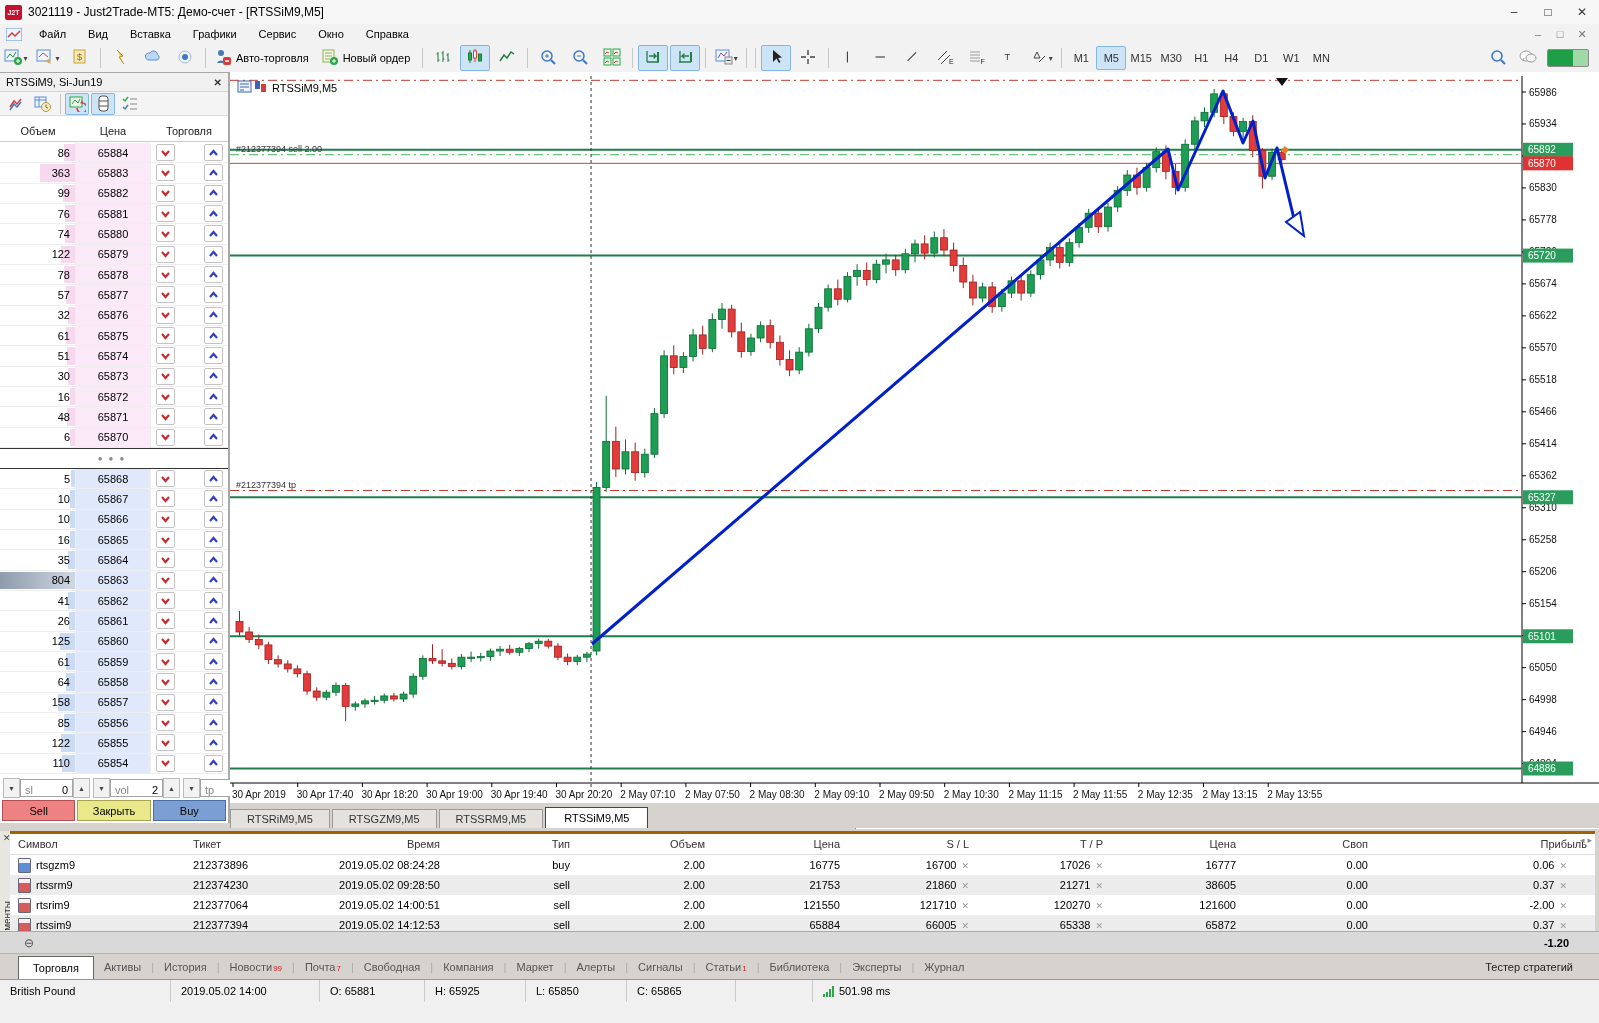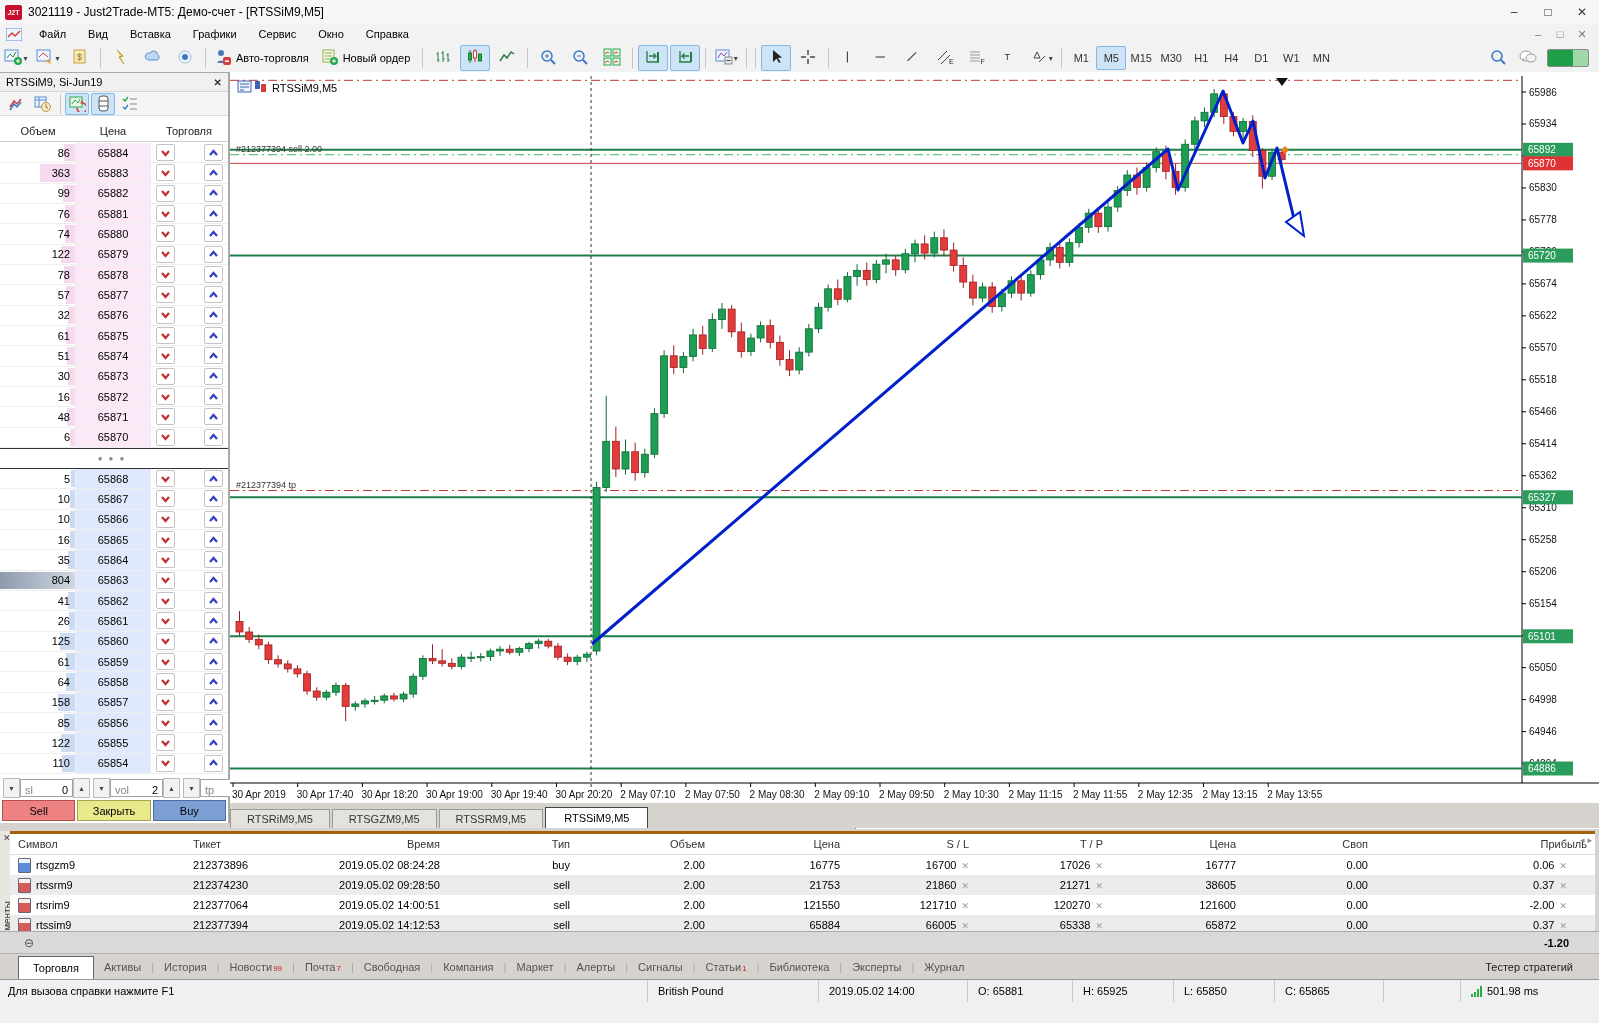--- a/index.html
+++ b/index.html
@@ -1429,21 +1429,20 @@
     <span class="btsep">|</span>
     <span class="btab">Библиотека</span>
     <span class="btsep">|</span>
     <span class="btab">Эксперты</span>
     <span class="btsep">|</span>
     <span class="btab">Журнал</span>
     <span id="tester">Тестер стратегий</span>
   </div>
 
 <div class="abs" id="statusbar">
-  <div id="shelp">Для вызова справки нажмите F1</div>
   <div class="scell" style="width:150px">British Pound</div>
   <div class="scell" style="width:128px">2019.05.02 14:00</div>
   <div class="scell" style="width:84px">O: 65881</div>
   <div class="scell" style="width:80px">H: 65925</div>
   <div class="scell" style="width:80px">L: 65850</div>
   <div class="scell" style="width:88px">C: 65865</div>
   <div class="scell" style="width:56px"></div>
   <div class="scell" id="sping" style="width:118px">
     <span class="sigbars">
         <i style="height:3px"></i>

